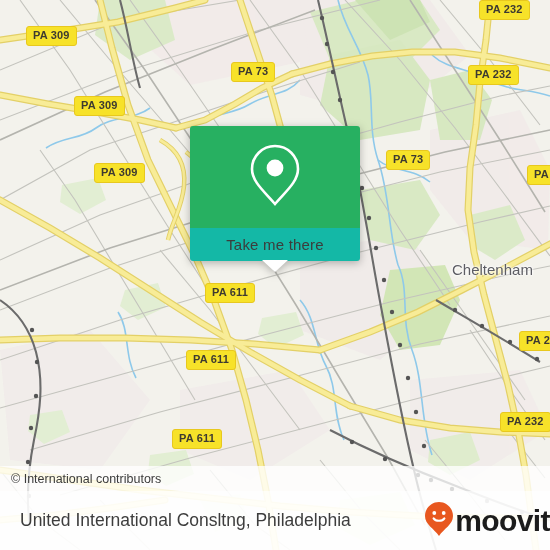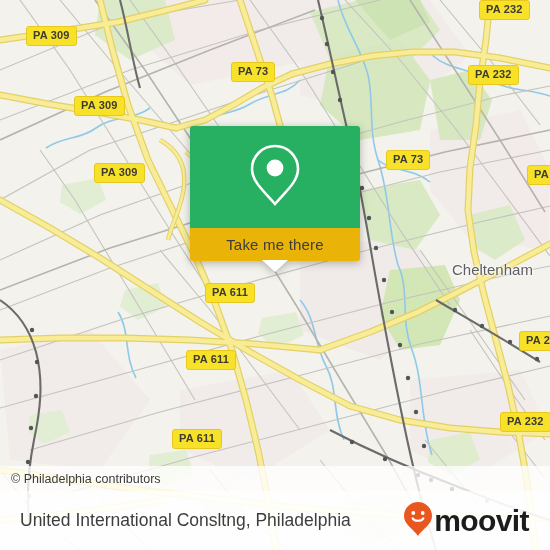--- a/index.html
+++ b/index.html
@@ -64,21 +64,21 @@
   }
   .callout-top {
     background: #27b061;
     height: 102px;
     border-radius: 3px 3px 0 0;
     display: flex;
     align-items: center;
     justify-content: center;
   }
   .callout-bottom {
-    background: #eab308;
+    background: #14b8a6;
     height: 33px;
     border-radius: 0 0 3px 3px;
     display: flex;
     align-items: center;
     justify-content: center;
     position: relative;
   }
   .callout-cta {
     color: #3c3c3c;
     font-family: "Liberation Sans", sans-serif;
@@ -129,21 +129,21 @@
   .footer-title {
     color: #3d3d3d;
     font-family: "Liberation Sans", sans-serif;
     font-size: 17.5px;
     padding-left: 20px;
     white-space: nowrap;
   }
   .brand {
     display: flex;
     align-items: center;
-    padding-right: 21px;
+    padding-right: 0;
   }
   .brand-word {
     color: #1c1c1c;
     font-family: "Liberation Sans", sans-serif;
     font-size: 30px;
     font-weight: bold;
     letter-spacing: -0.6px;
     line-height: 1;
     margin-left: 1px;
   }
@@ -351,21 +351,21 @@
         </svg>
       </span>
     </div>
     <div class="callout-bottom">
       <span class="callout-cta">Take me there</span>
       <span class="callout-tail"></span>
     </div>
   </div>
 
   <div class="attribution">
-    <span class="attribution-text">© Philadelphia contributors</span>
+    <span class="attribution-text">© International contributors</span>
   </div>
 
   <div class="footer">
     <span class="footer-title">United International Consltng, Philadelphia</span>
     <div class="brand">
       <span>
         <svg width="30" height="36" viewBox="0 0 30 36" aria-hidden="true">
           <path d="M15 1 C7.3 1 1 7.3 1 15 C1 23.5 10 27.5 15 35 C20 27.5 29 23.5 29 15 C29 7.3 22.7 1 15 1 Z" fill="#e8571f"></path>
           <circle cx="10.3" cy="12" r="1.9" fill="#ffffff"></circle>
           <circle cx="19.7" cy="12" r="1.9" fill="#ffffff"></circle>

